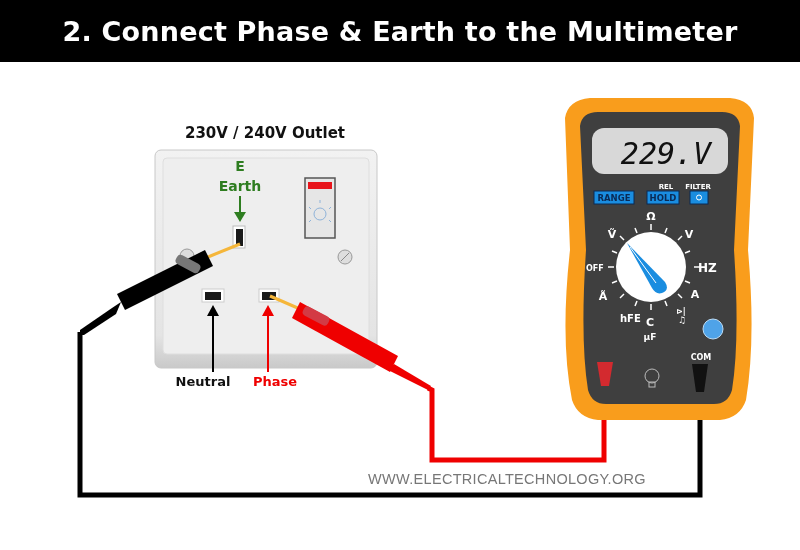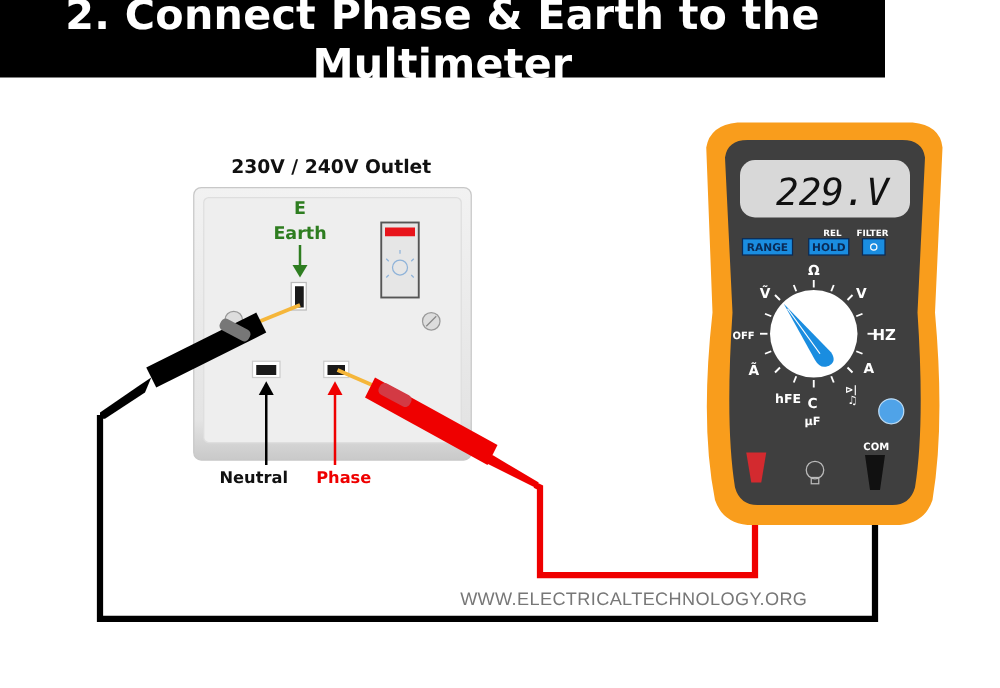--- a/index.html
+++ b/index.html
@@ -1,19 +1,19 @@
 <!DOCTYPE html>
 <html><head>
 <meta charset="utf-8">
 <style>
   html, body { margin: 0; padding: 0; }
   body { width: 800px; height: 550px; position: relative; background: #ffffff; overflow: hidden;
          font-family: "DejaVu Sans", sans-serif; }
-  .title-bar { position: absolute; left: 0; top: 0; width: 708px; height: 62px; background: #000;
-               color: #fff; font-weight: bold; font-size: 33px; display: flex; align-items: center;
+  .title-bar { position: absolute; left: 0; top: 0; width: 800px; height: 62px; background: #000;
+               color: #fff; font-weight: bold; font-size: 27px; display: flex; align-items: center;
                justify-content: center; letter-spacing: 0.2px; text-align: center; }
   svg.diagram { position: absolute; left: 0; top: 0; }
   .lbl { font-family: "DejaVu Sans", sans-serif; font-weight: bold; }
 </style>
 </head>
 <body>
 
 <div class="title-bar">2. Connect Phase &amp; Earth to the Multimeter</div>
 
 <svg class="diagram" width="800" height="550" viewBox="0 0 800 550">

